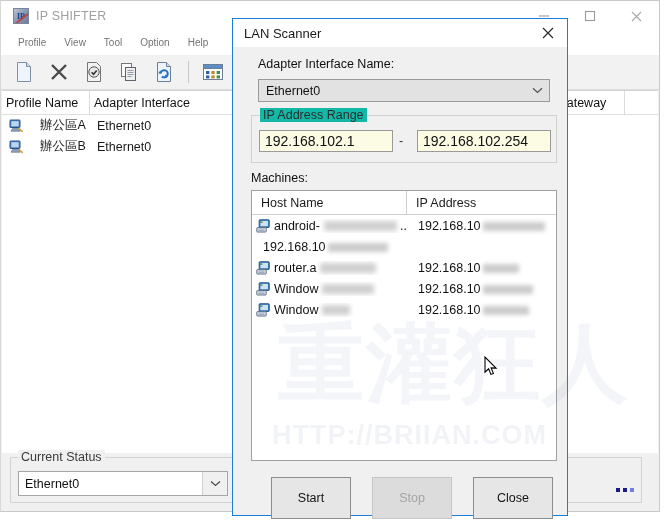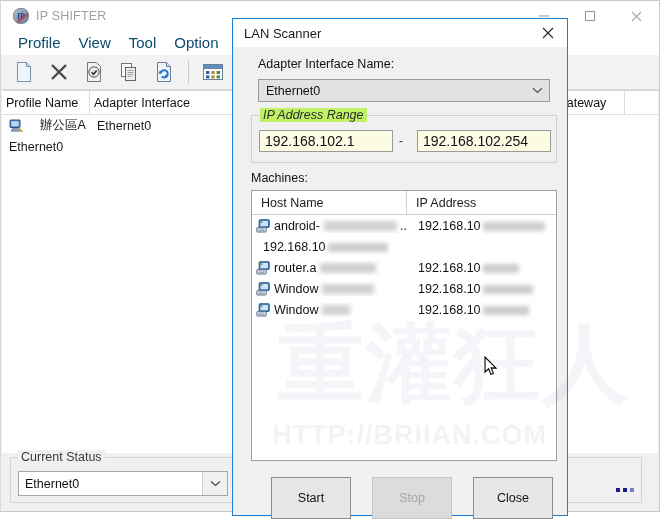--- a/index.html
+++ b/index.html
@@ -21,21 +21,21 @@
     border:1px solid #c9c9c9;
     border-left:1px solid #d8d8d8;
   }
   #main-titlebar {
     height:30px; background:#ffffff; position:relative;
     display:flex; align-items:center;
   }
   .app-icon {
     width:16px; height:16px; margin-left:12px; margin-right:7px;
     background:linear-gradient(135deg,#b9c4d4 0%,#8e9cb5 45%,#6e7f9c 100%);
-    border:1px solid #7a8699; border-radius:7px;
+    border:1px solid #7a8699; border-radius:0;
     position:relative; flex:none;
     display:flex; align-items:center; justify-content:center;
     font-size:8px; font-weight:bold; color:#24408f;
     font-family:"Liberation Serif", serif;
     overflow:hidden;
   }
   .app-icon::after{
     content:""; position:absolute; left:-3px; top:7px; width:26px; height:2px;
     background:#c1362f; transform:rotate(-38deg); opacity:.75;
   }
@@ -43,21 +43,21 @@
   #win-controls { position:absolute; right:0; top:0; display:flex; height:30px; }
   .wc { width:46px; height:30px; display:flex; align-items:center; justify-content:center; }
   .wc svg { display:block; }
 
   
   #menubar {
     height:24px; display:flex; align-items:center; padding-left:8px;
     background:#ffffff;
   }
   .menu-item {
-    padding:3px 9px 4px 9px; font-size:15px; color:#0c4a6e;
+    padding:3px 9px 4px 9px; font-size:10px; color:#737373;
   }
 
   
   #toolbar {
     height:35px; background:#f2f2f2; border-bottom:1px solid #dcdcdc;
     display:flex; align-items:center; padding-left:8px; gap:5px;
   }
   .tb-btn { width:30px; height:28px; display:flex; align-items:center; justify-content:center; }
   .tb-sep { width:1px; height:22px; background:#c8c8c8; margin:0 4px; }
   .tb-caret { width:14px; height:28px; display:flex; align-items:center; justify-content:center; }
@@ -129,22 +129,22 @@
     display:flex; align-items:center;
   }
   #adapter-combo .val { padding-left:7px; font-size:12.5px; color:#111; flex:1; }
   #adapter-combo .arrow { width:24px; display:flex; align-items:center; justify-content:center; }
 
   #ip-group {
     position:absolute; left:18px; top:96px; width:306px; height:48px;
     border:1px solid #d0d0d0;
   }
   #ip-legend {
-    position:absolute; left:8px; top:-8px; background:#bef264; padding:0 3px;
-    font-size:12.5px; color:#2c2c2c;font-style:italic;
+    position:absolute; left:8px; top:-8px; background:#14b8a6; padding:0 3px;
+    font-size:12.5px; color:#2c2c2c;
   }
   .ip-input {
     position:absolute; top:14px; height:22px; width:134px;
     background:#fcfbe4; border:1px solid #9a9a9a;
     display:flex; align-items:center; padding-left:5px;
     font-size:14px; color:#111;
   }
   #ip-from { left:7px; }
   #ip-to { left:165px; }
   #ip-dash {
@@ -322,20 +322,31 @@
             <path d="M3.5 9.6h6l1.6 2.6h-9z" fill="#8fa6bf" stroke="#5d6f86" stroke-width=".7"></path>
             <path d="M9.6 9.2l4 3.6" stroke="#d8a33a" stroke-width="1.6"></path>
           </svg>
         </span>
         <span>辦公區A</span>
       </div>
       <div class="cell" style="width:463px">Ethernet0</div>
     </div>
 
     <div class="lrow">
+      <div class="cell" style="width:88px">
+        <span class="profile-icon">
+          <svg width="15" height="14" viewBox="0 0 15 14">
+            <rect x="1" y="1" width="10" height="7.5" rx="0.6" fill="#4a7fc1" stroke="#2d5486" stroke-width="1"></rect>
+            <rect x="2.3" y="2.2" width="7.4" height="5.1" fill="#bcd6ef"></rect>
+            <path d="M3.5 9.6h6l1.6 2.6h-9z" fill="#8fa6bf" stroke="#5d6f86" stroke-width=".7"></path>
+            <path d="M9.6 9.2l4 3.6" stroke="#d8a33a" stroke-width="1.6"></path>
+          </svg>
+        </span>
+        <span>辦公區B</span>
+      </div>
       <div class="cell" style="width:463px">Ethernet0</div>
     </div>
   </div>
 
   <div id="status-group">
     <span id="status-legend">Current Status</span>
     <div id="status-combo">
       <span class="val">Ethernet0</span>
       <span class="arrow">
         <svg width="11" height="7" viewBox="0 0 11 7">

